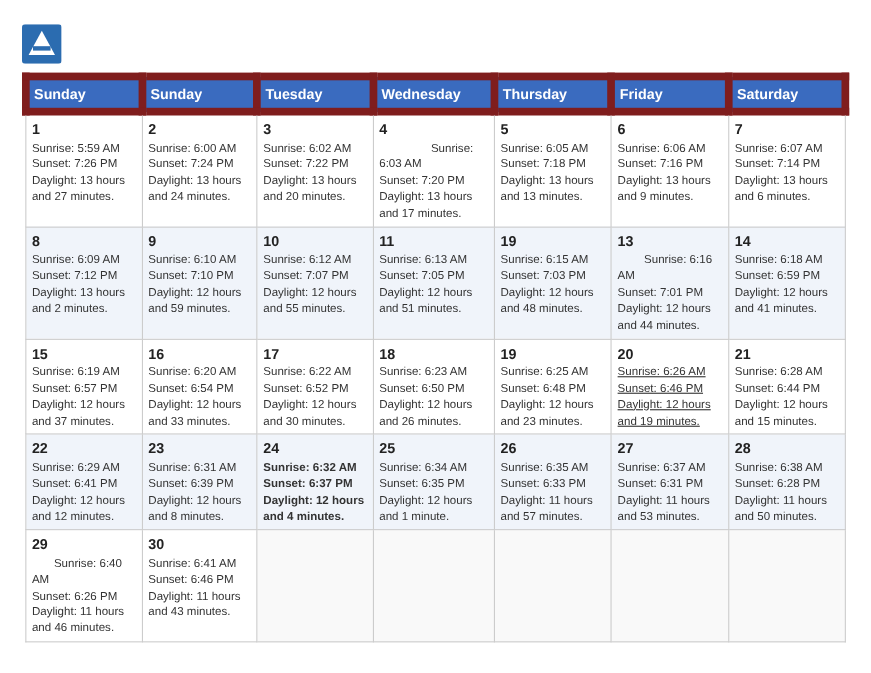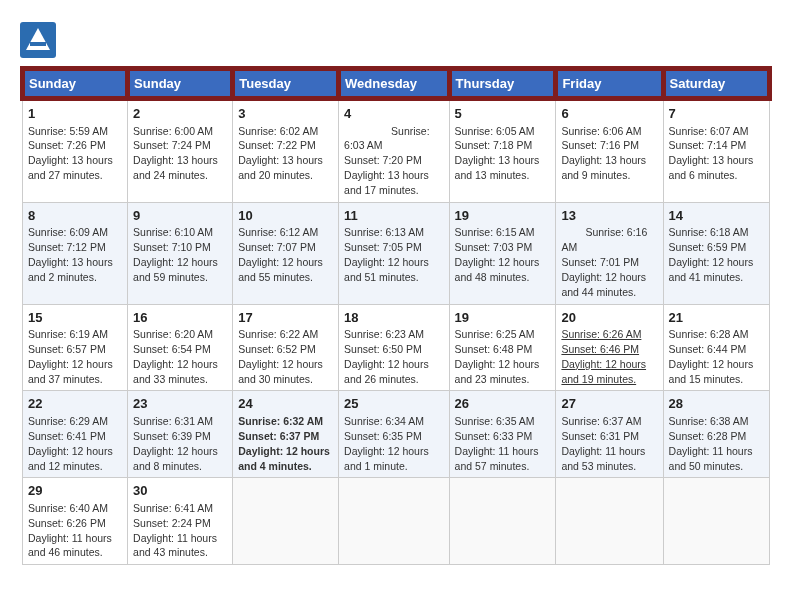--- a/index.html
+++ b/index.html
@@ -65,21 +65,21 @@
       margin-top: 8px;
       font-size: 11px;
     }
     .calendar th {
       background: #3a6bbf;
       color: #fff;
       padding: 5px 4px;
       text-align: left;
       font-size: 13px;
       font-weight: bold;
-      border: 5px solid #7f1d1d;
+      border: 7px solid #7f1d1d;
     }
     .calendar td {
       vertical-align: top;
       padding: 4px 5px;
       border: 1px solid #ccc;
       width: 113px;
       min-height: 72px;
       background: #fff;
       line-height: 1.35;
     }
@@ -252,26 +252,26 @@
           <td><span class="day-num">27</span><span class="day-info" style="white-space: pre-line;">Sunrise: 6:37 AM
 Sunset: 6:31 PM
 Daylight: 11 hours
 and 53 minutes.</span></td>
           <td><span class="day-num">28</span><span class="day-info" style="white-space: pre-line; margin-top: 24px;">Sunrise: 6:38 AM
 Sunset: 6:28 PM
 Daylight: 11 hours
 and 50 minutes.</span></td>
         </tr>
         <tr>
-          <td><span class="day-num">29</span><span class="day-info" style="white-space: pre-line;">Sunrise: 6:40 AM
+          <td><span class="day-num">29</span><span class="day-info" style="white-space: pre-line; margin-left: 20px;">Sunrise: 6:40 AM
 Sunset: 6:26 PM
 Daylight: 11 hours
 and 46 minutes.</span></td>
           <td><span class="day-num">30</span><span class="day-info" style="white-space: pre-line;">Sunrise: 6:41 AM
-Sunset: 2:24 PM
+Sunset: 6:46 PM
 Daylight: 11 hours
 and 43 minutes.</span></td>
           <td class="empty-cell"></td>
           <td class="empty-cell"></td>
           <td class="empty-cell"></td>
           <td class="empty-cell"></td>
           <td class="empty-cell"></td>
         </tr>
       </tbody>
   </table>

